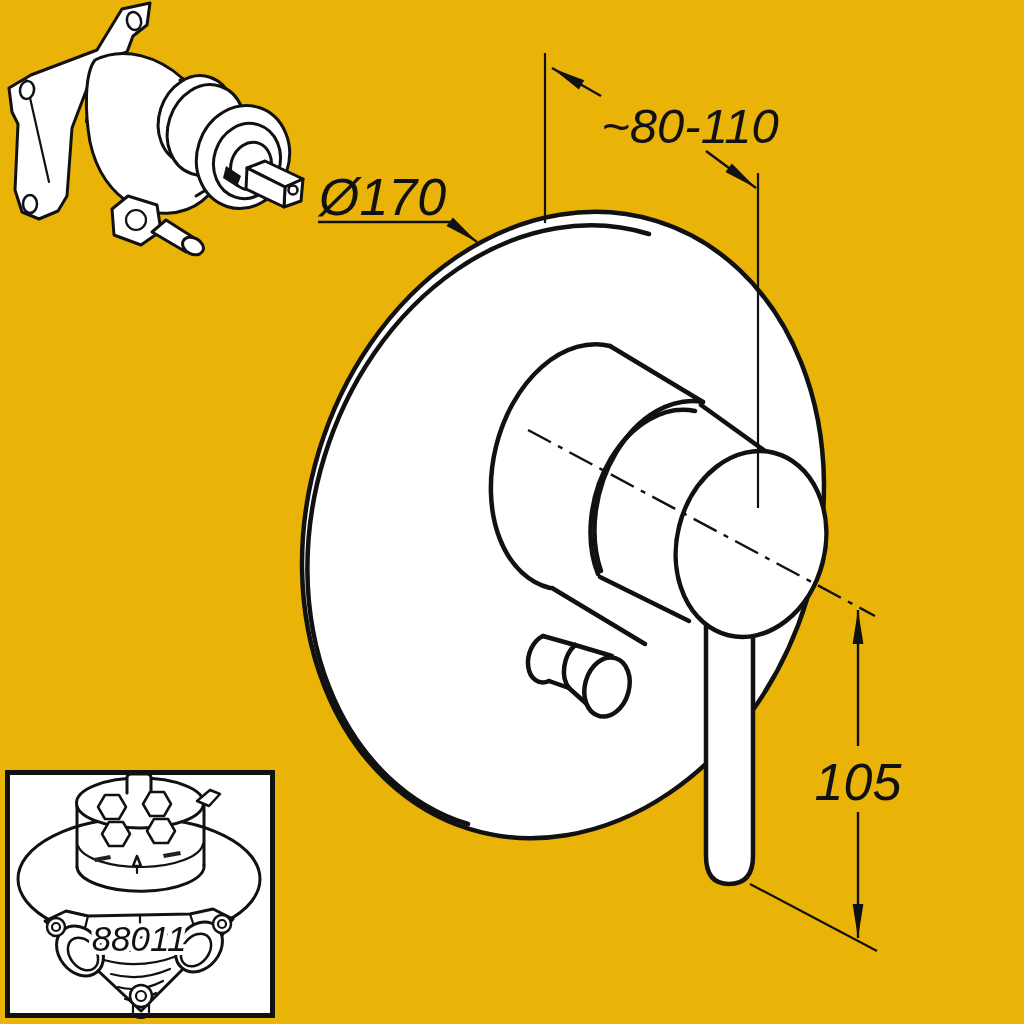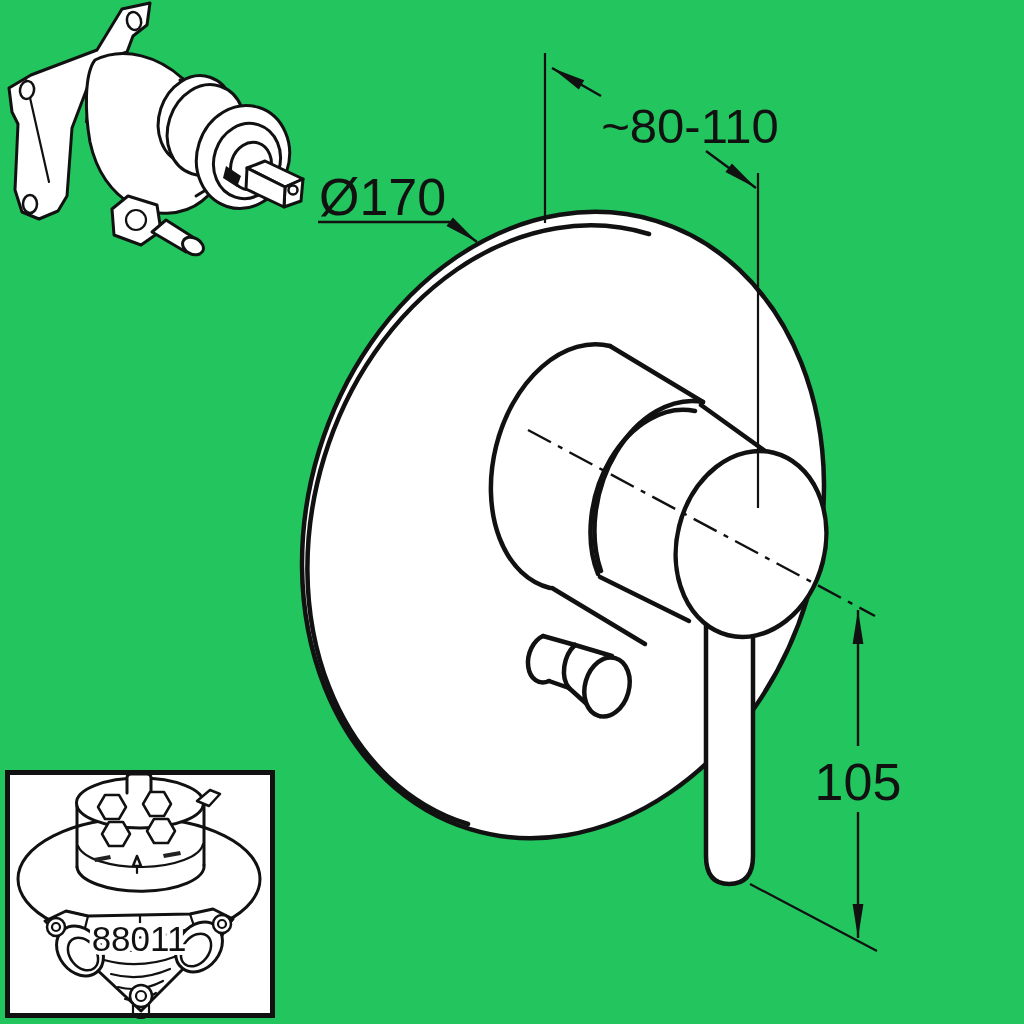--- a/index.html
+++ b/index.html
@@ -7,22 +7,23 @@
     padding: 0;
     width: 1024px;
     height: 1024px;
     background: #ffffff;
     font-family: "Liberation Sans", sans-serif;
   }
   #stage {
     position: relative;
     width: 1024px;
     height: 1024px;
-    background: #22c55e;
+    background: #eab308;
     overflow: hidden;
+    font-style: italic;
   }
   svg { display: block; }
   .obj  { stroke: #111111; stroke-width: 4.5; fill: none; stroke-linecap: round; stroke-linejoin: round; }
   .objf { stroke: #111111; stroke-width: 4.5; fill: #ffffff; stroke-linecap: round; stroke-linejoin: round; }
   .thin  { stroke: #111111; stroke-width: 2.2; fill: none; }
   .dim   { stroke: #111111; stroke-width: 2.4; fill: none; }
   .ins   { stroke: #111111; stroke-width: 3; fill: none; stroke-linejoin: round; stroke-linecap: round; }
   .insf  { stroke: #111111; stroke-width: 3; fill: #ffffff; stroke-linejoin: round; stroke-linecap: round; }
   .insf2 { stroke: #111111; stroke-width: 2.5; fill: #ffffff; stroke-linejoin: round; stroke-linecap: round; }
   .ins2  { stroke: #111111; stroke-width: 2.2; fill: none; stroke-linecap: round; }

